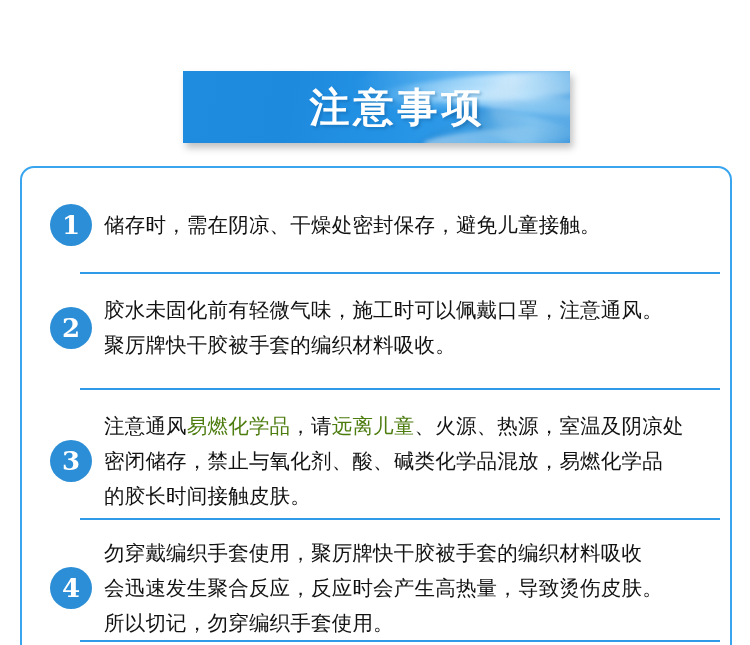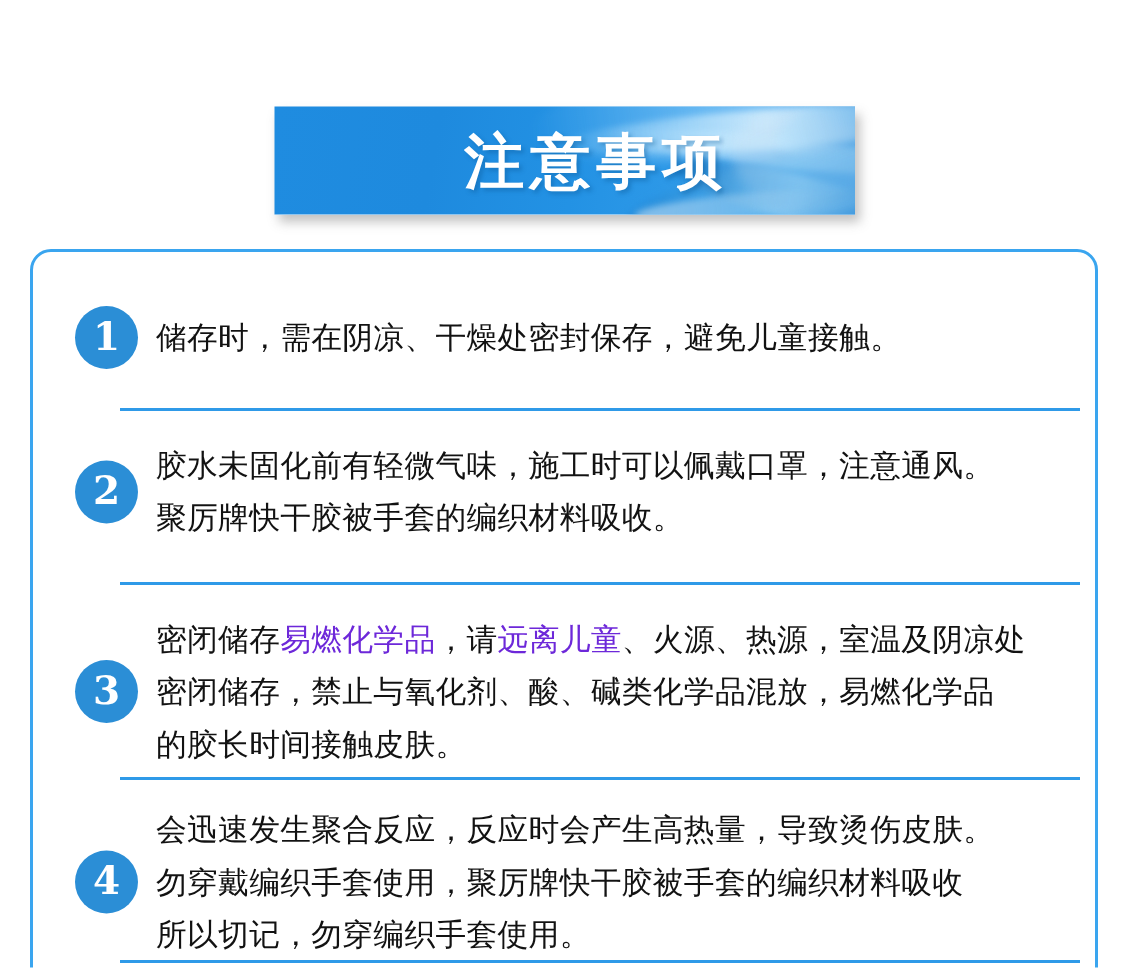--- a/index.html
+++ b/index.html
@@ -114,21 +114,21 @@
   }
   .txt {
     flex:1 1 auto;
     color:#121212;
     font-size:20.5px;
     line-height:35px;
     font-family:"DejaVu Serif", serif;
     letter-spacing:0.2px;
     padding-right:30px;
   }
-  .txt .red { color:#6d28d9; }
+  .txt .red { color:#4d7c0f; }
 
   .divider {
     position:absolute;
     left:58px;
     width:640px;
     height:2px;
     background:#2f9ae8;
   }
 
   
@@ -181,34 +181,34 @@
           <div><span>聚厉牌快干胶被手套的编织材料吸收。</span></div>
         </div>
       </div>
 
       <div class="divider d2"></div>
 
       <div class="item row3">
         <div class="num">3</div>
         <div class="txt">
           <div>
-            <span>密闭储存</span><span class="red">易燃化学品</span><span>，请</span><span class="red">远离儿童</span><span>、火源、热源，室温及阴凉处</span>
+            <span>注意通风</span><span class="red">易燃化学品</span><span>，请</span><span class="red">远离儿童</span><span>、火源、热源，室温及阴凉处</span>
           </div>
           <div><span>密闭储存，禁止与氧化剂、酸、碱类化学品混放，易燃化学品</span></div>
           <div><span>的胶长时间接触皮肤。</span></div>
         </div>
       </div>
 
       <div class="divider d3"></div>
 
       <div class="item row4">
         <div class="num">4</div>
         <div class="txt">
+          <div><span>勿穿戴编织手套使用，聚厉牌快干胶被手套的编织材料吸收</span></div>
           <div><span>会迅速发生聚合反应，反应时会产生高热量，导致烫伤皮肤。</span></div>
-          <div><span>勿穿戴编织手套使用，聚厉牌快干胶被手套的编织材料吸收</span></div>
           <div><span>所以切记，勿穿编织手套使用。</span></div>
         </div>
       </div>
 
       <div class="divider d4"></div>
 
     </div>
   </div>
 
 </div>

